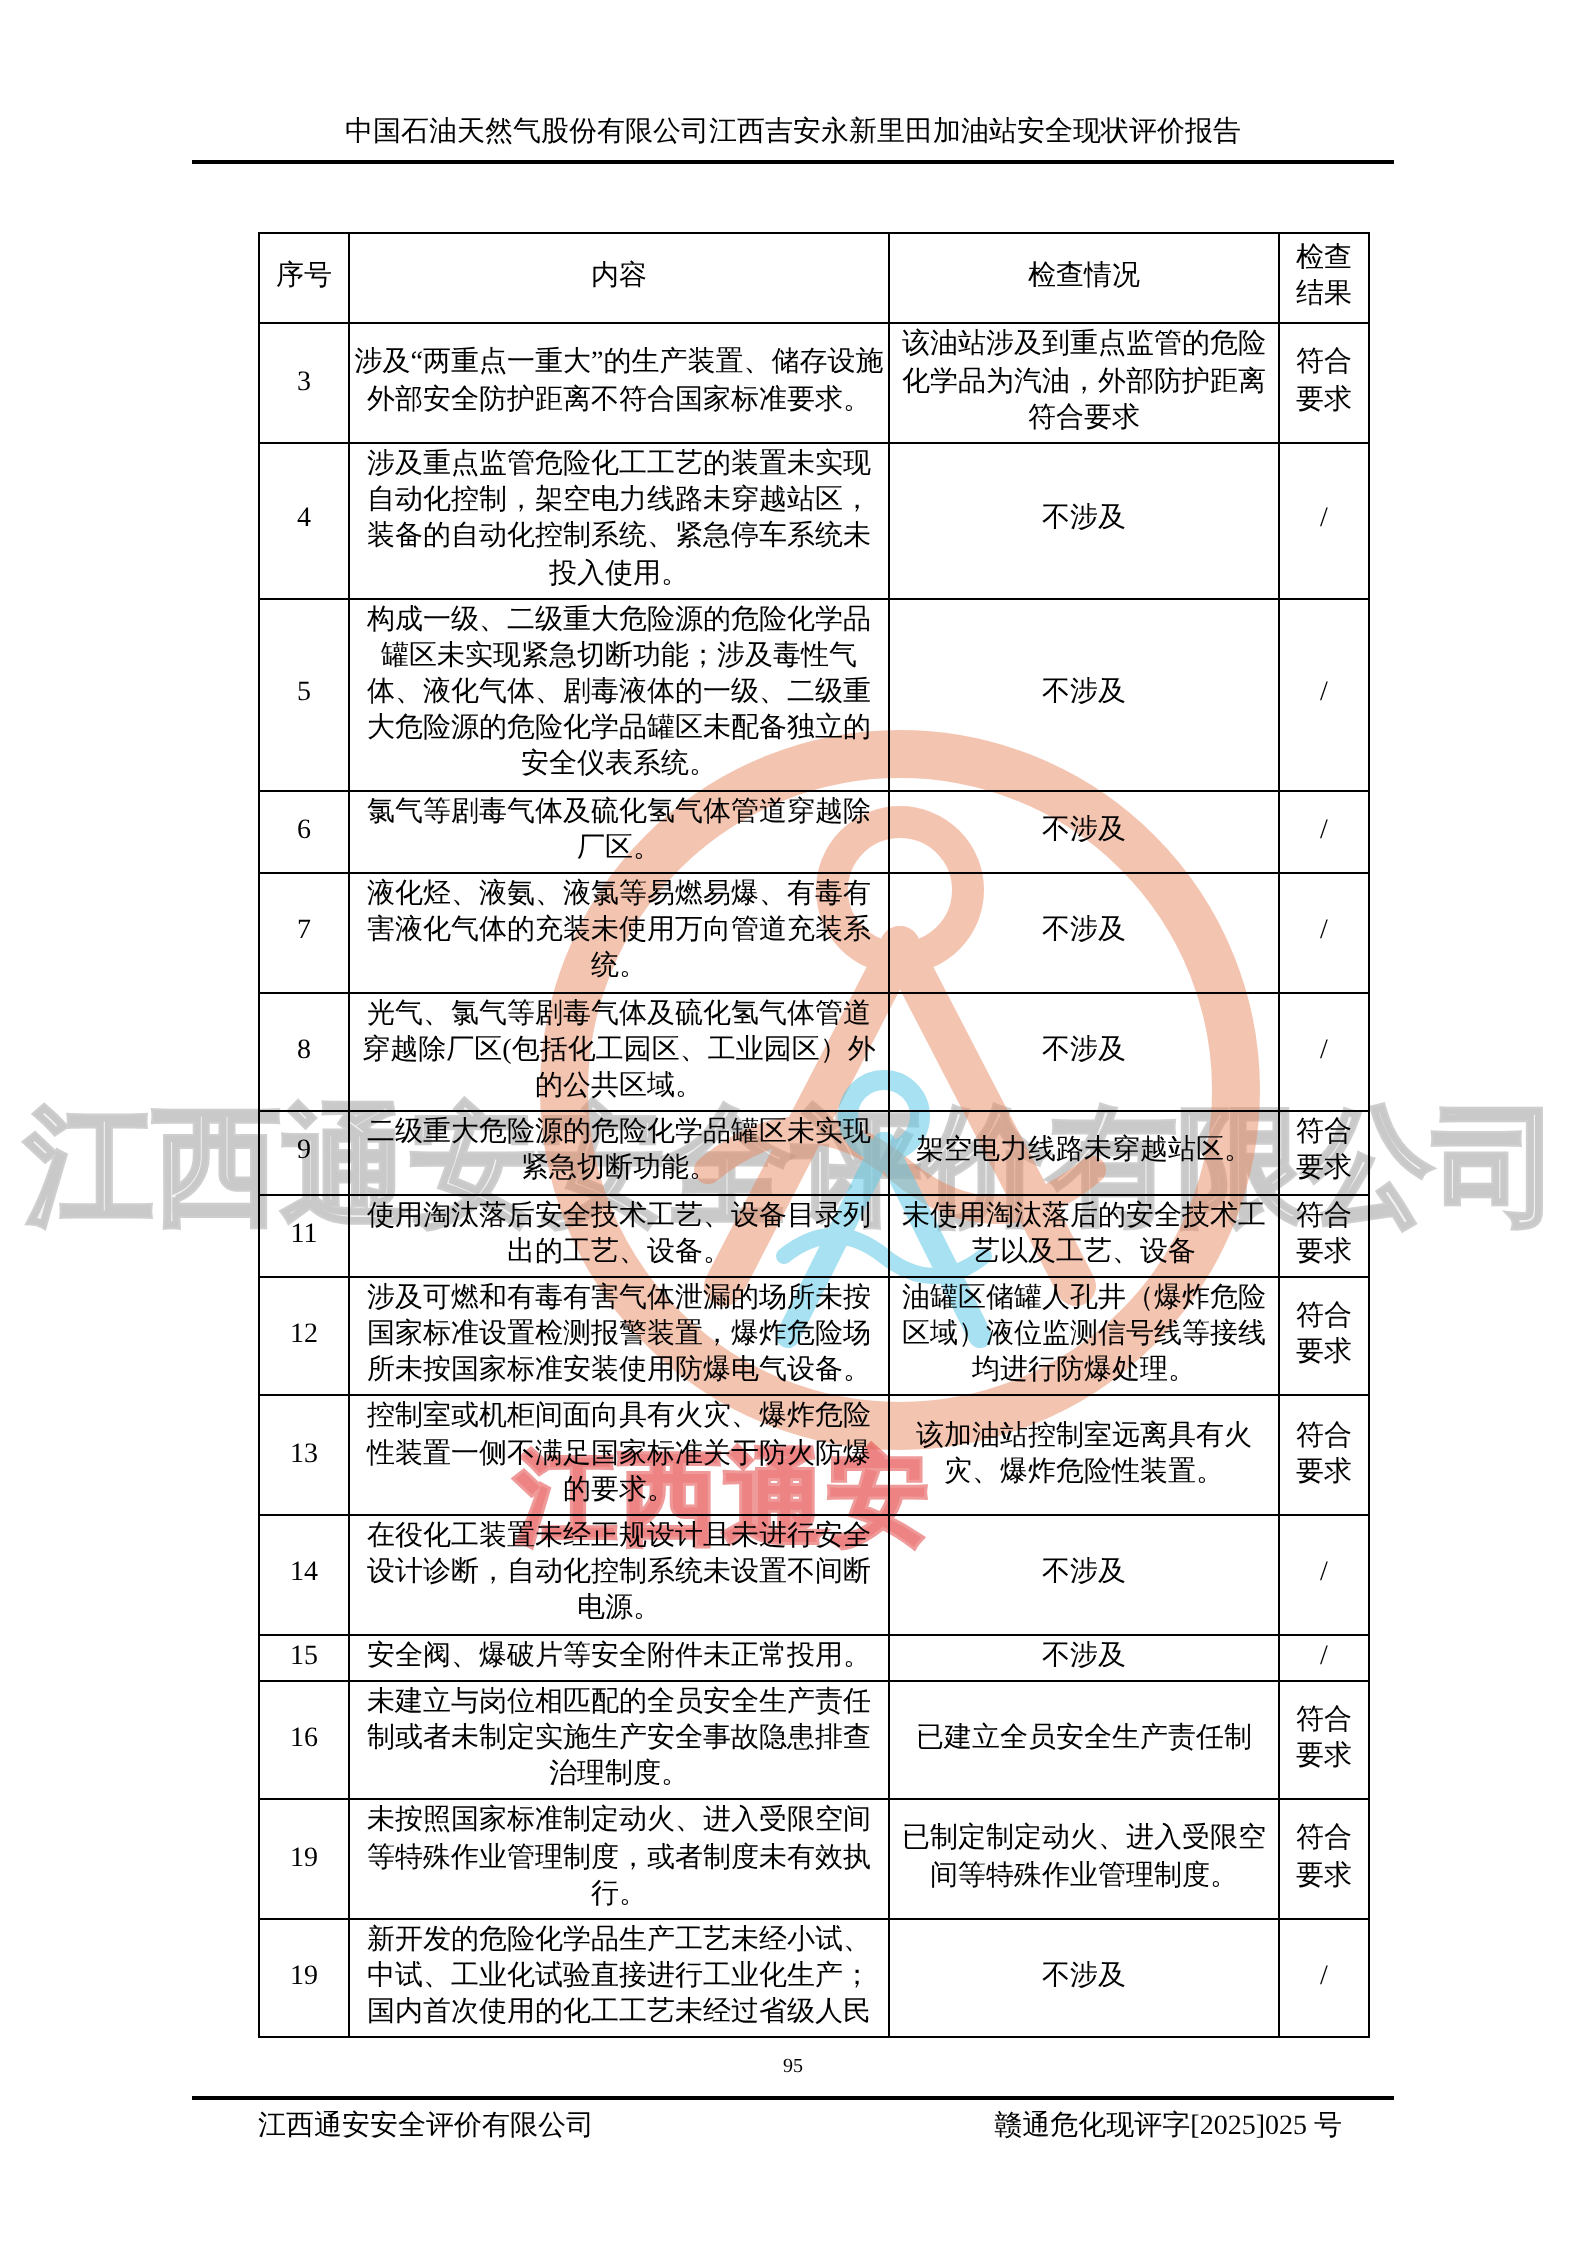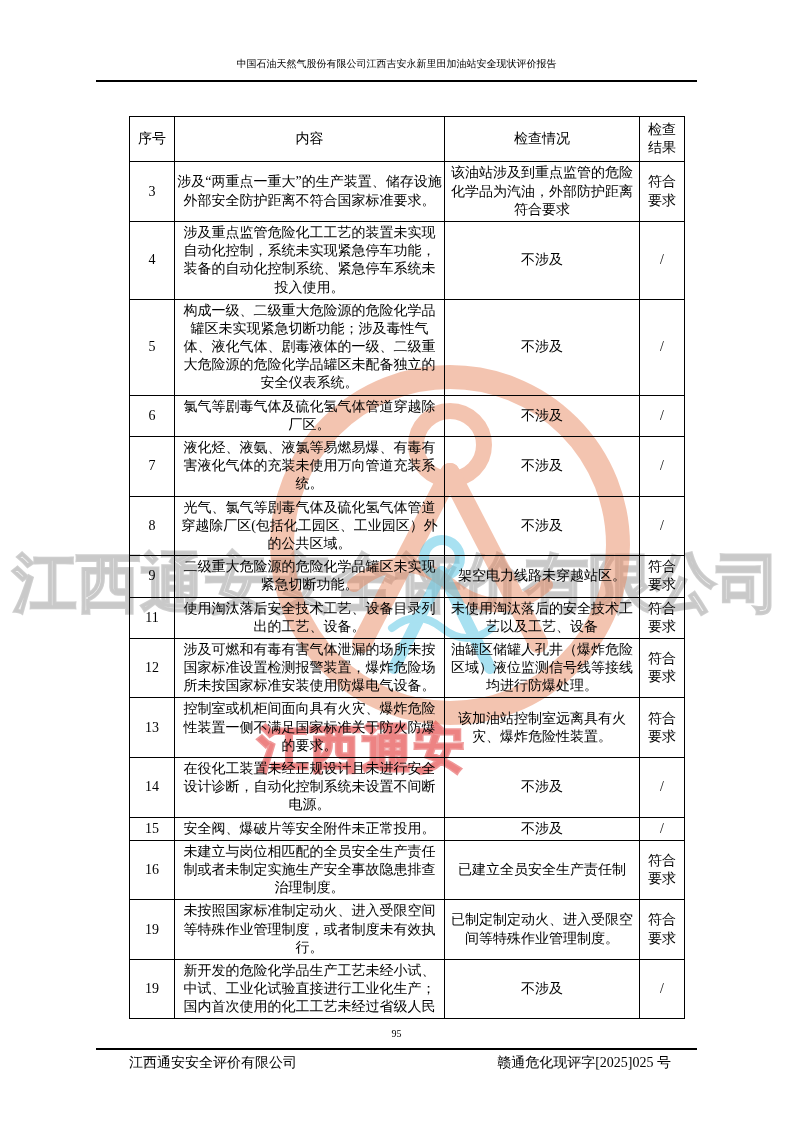--- a/index.html
+++ b/index.html
@@ -18,21 +18,21 @@
   .wm-stamp { position:absolute; left:250px; top:345px; opacity:0.48; }
   .wm-blue  { position:absolute; left:372px; top:528px; opacity:0.55; }
   .wm-red {
     position:absolute; left:258px; top:716px; font-size:50px; font-weight:bold;
     white-space:nowrap; letter-spacing:2px;
     color:rgba(242,128,128,0.38); -webkit-text-stroke:3px rgba(226,70,70,0.55);
   }
   
   .title {
     position:absolute; top:57px; left:0; width:100%; text-align:center;
-    font-size:10px; z-index:2;
+    font-size:14px; z-index:2;
   }
   .rule { position:absolute; left:96px; width:601px; border-top:2px solid #000; z-index:2; }
   .rule-top { top:80px; }
   .rule-bottom { top:1048px; }
 
   table.report {
     position:absolute; left:129px; top:96px; z-index:1;
     border-collapse:collapse; table-layout:fixed; background:transparent;
     border:1px solid #b91c1c;
     margin-top:20px;
@@ -98,21 +98,21 @@
     <tbody id="rows">
   <tr>
     <td>3</td>
     <td>涉及“两重点一重大”的生产装置、储存设施外部安全防护距离不符合国家标准要求。</td>
     <td>该油站涉及到重点监管的危险化学品为汽油，外部防护距离符合要求</td>
     <td>符合要求</td>
   </tr>
 
   <tr>
     <td>4</td>
-    <td>涉及重点监管危险化工工艺的装置未实现自动化控制，系统未实现紧急停车功能，装备的自动化控制系统、紧急停车系统未投入使用。</td>
+    <td>涉及重点监管危险化工工艺的装置未实现自动化控制，架空电力线路未穿越站区，装备的自动化控制系统、紧急停车系统未投入使用。</td>
     <td>不涉及</td>
     <td>/</td>
   </tr>
 
   <tr>
     <td>5</td>
     <td>构成一级、二级重大危险源的危险化学品罐区未实现紧急切断功能；涉及毒性气体、液化气体、剧毒液体的一级、二级重大危险源的危险化学品罐区未配备独立的安全仪表系统。</td>
     <td>不涉及</td>
     <td>/</td>
   </tr>

